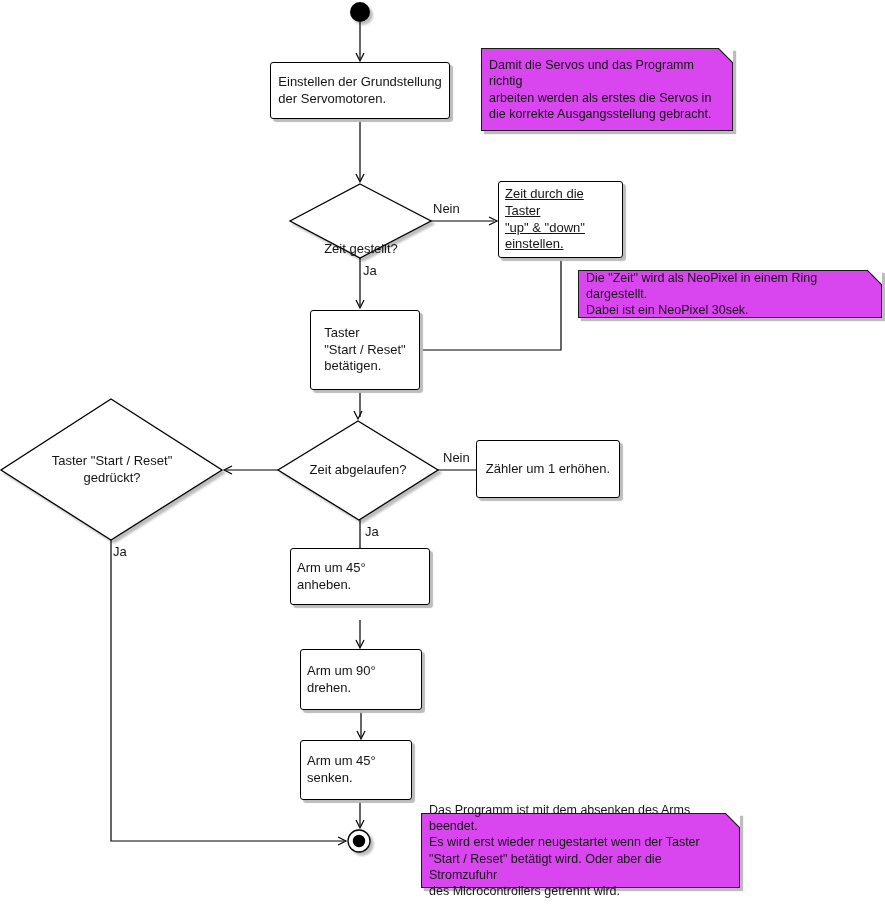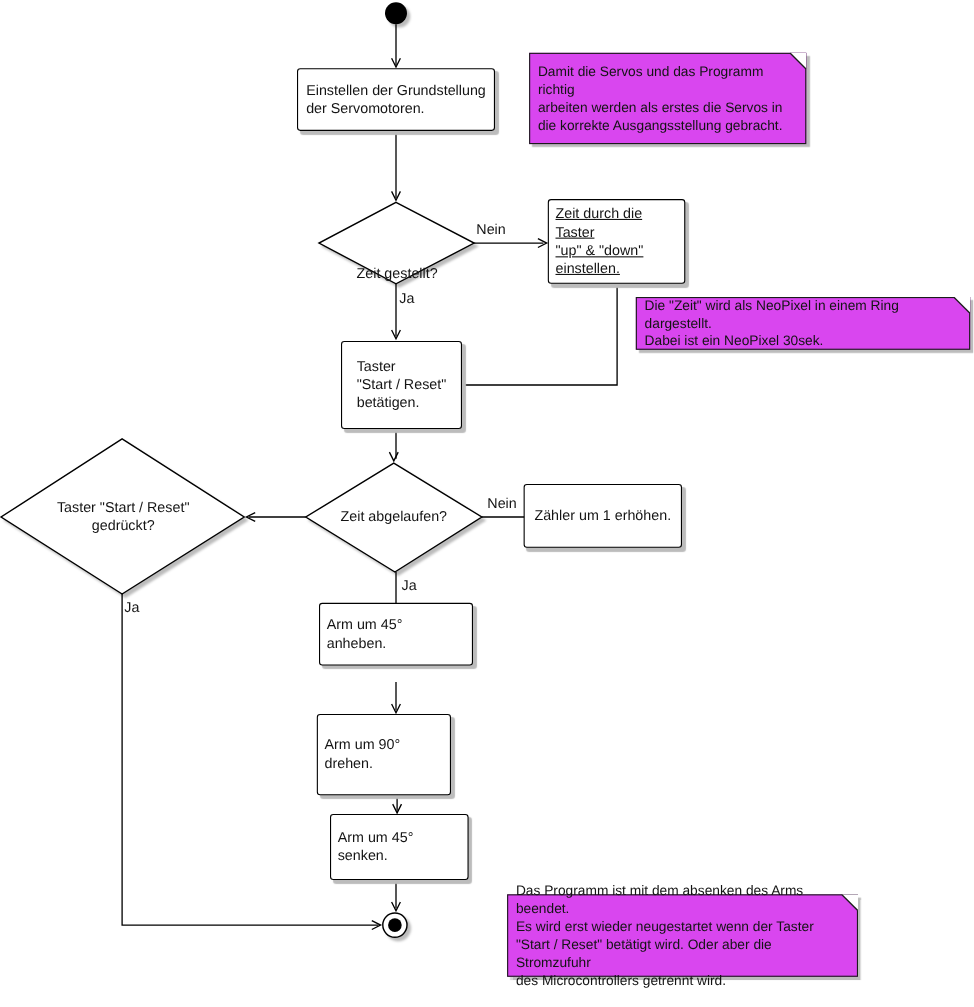--- a/index.html
+++ b/index.html
@@ -104,25 +104,25 @@
   </div>
 
   <div class="box" style="left:476px; top:440px; width:144px; height:58px;">
     <span>Zähler um 1 erhöhen.</span>
   </div>
 
   <div class="box" style="left:290px; top:548px; width:140px; height:57px;">
     <span>Arm um 45° anheben.</span>
   </div>
 
-  <div class="box" style="left:288px; top:649px; width:122px; height:74px;">
+  <div class="box" style="left:300px; top:649px; width:122px; height:61px;">
     <span>Arm um 90° drehen.</span>
   </div>
 
-  <div class="box" style="left:300px; top:740px; width:126px; height:60px;">
+  <div class="box" style="left:300px; top:740px; width:112px; height:60px;">
     <span>Arm um 45° senken.</span>
   </div>
 
   <div class="diamond-label" style="left:361px; top:221px;margin-top:28px;">Zeit gestellt?</div>
   <div class="diamond-label" style="left:358px; top:470px;">Zeit abgelaufen?</div>
   <div class="diamond-label" style="left:112px; top:470px;">Taster "Start / Reset"
 gedrückt?</div>
 
   <div class="edge-label" style="left:433px; top:201px;">Nein</div>
   <div class="edge-label" style="left:363px; top:263px;">Ja</div>
@@ -143,21 +143,21 @@
   <div class="note" style="left:578px; top:270px; width:304px; height:48px;">
     <span>Die "Zeit" wird als NeoPixel in einem Ring dargestellt.
 Dabei ist ein NeoPixel 30sek.</span>
     <svg class="fold" width="15" height="15" viewBox="0 0 15 15">
       <path d="M0,0 L15,0 L15,15 Z" fill="#ffffff"></path>
         <path d="M0,0 L15,15" stroke="#1a1a1a" stroke-width="1.2" fill="none"></path>
     </svg>
   </div>
 
 
-  <div class="note" style="left:421px; top:813px; width:319px; height:75px;margin-left:40px;">
+  <div class="note" style="left:421px; top:813px; width:319px; height:75px;">
     <span>Das Programm ist mit dem absenken des Arms beendet.
 Es wird erst wieder neugestartet wenn der Taster
 "Start / Reset" betätigt wird. Oder aber die Stromzufuhr
 des Microcontrollers getrennt wird.</span>
     <svg class="fold" width="15" height="15" viewBox="0 0 15 15">
       <path d="M0,0 L15,0 L15,15 Z" fill="#ffffff"></path>
         <path d="M0,0 L15,15" stroke="#1a1a1a" stroke-width="1.2" fill="none"></path>
     </svg>
   </div>
 

